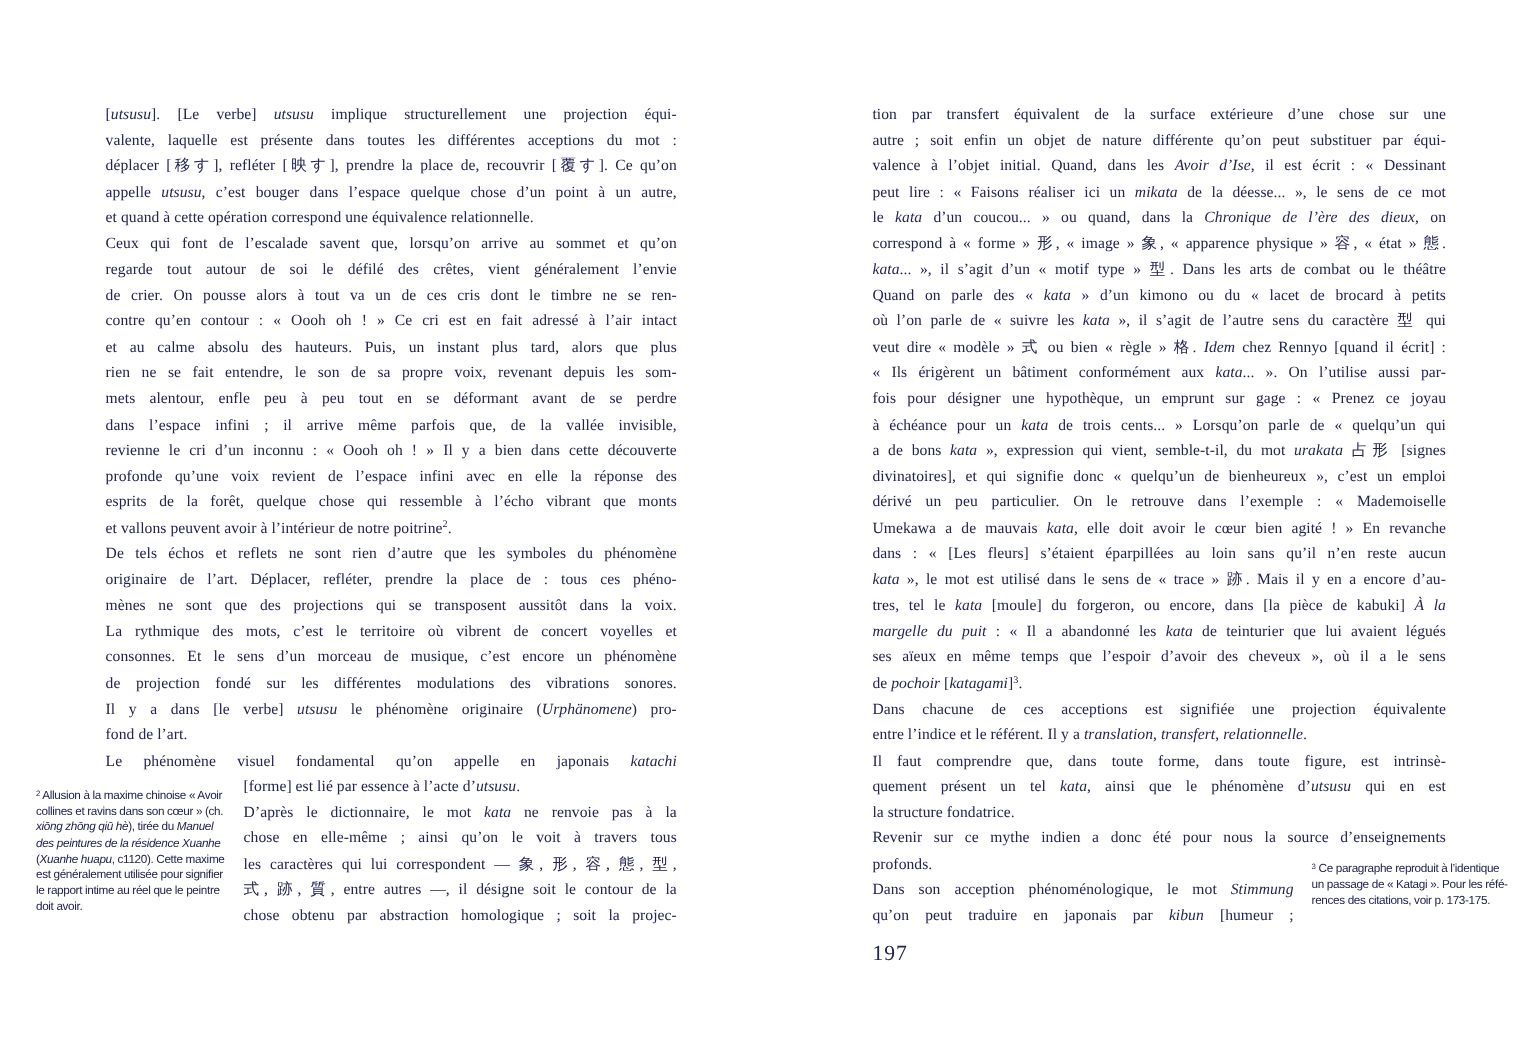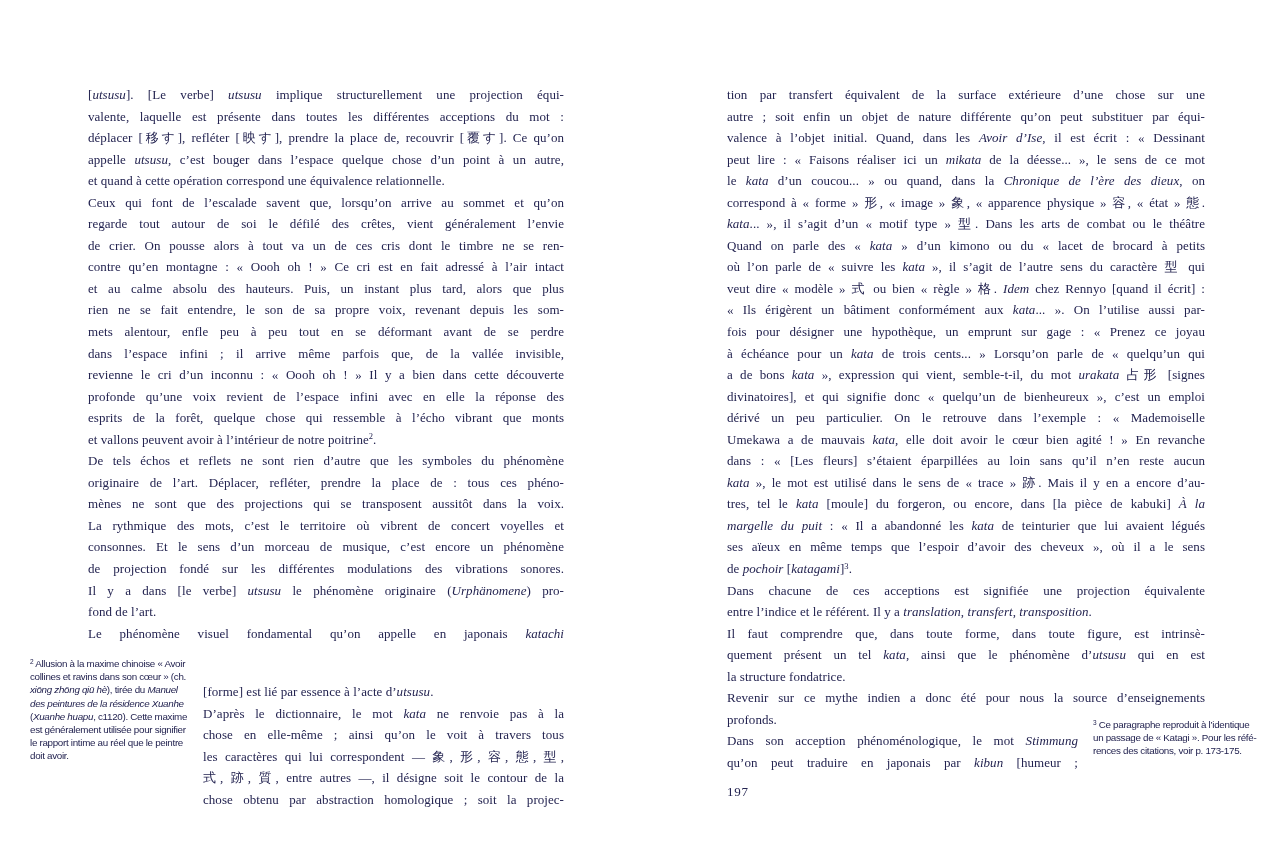--- a/index.html
+++ b/index.html
@@ -19,21 +19,21 @@
   .line {
     font-size: 13px;
     line-height: 21.55px;
     height: 21.55px;
     overflow: hidden;
     text-align: justify;
     text-align-last: justify;
     letter-spacing: 0.05px;
   }
   .line.end { text-align-last: left; }
-  .indent-block { margin-left: 115px; width: 361px; margin-top: 37px; }
+  .indent-block { margin-left: 115px; width: 361px; }
   .narrow-block { width: 351px; }
   .line i { font-style: italic; }
   .line sup {
     font-size: 8.5px;
     line-height: 0;
     position: relative;
     top: -4.5px;
     vertical-align: baseline;
   }
   .fn {
@@ -50,41 +50,41 @@
     letter-spacing: -0.3px;
     text-align: left;
     text-align-last: left;
     white-space: nowrap;
     overflow: visible;
   }
   .fn .line sup { font-size: 6.5px; top: -3px; }
   .pagenum {
     position: absolute;
     left: 727px; top: 784px;
-    font-size: 13px;
+    font-size: 18px;
     letter-spacing: 0.8px;
   }
 </style>
 </head>
 <body style="background: rgb(255, 255, 255);">
 
 <div>
 
   <section class="page">
     <div class="col" id="left-col">
       <div>
           <div class="line"><span>[</span><i>utsusu</i><span>]. [Le verbe] </span><i>utsusu</i><span> implique structurellement une projection équi-</span></div>
           <div class="line"><span>valente, laquelle est présente dans toutes les différentes acceptions du mot :</span></div>
           <div class="line"><span>déplacer [移す], refléter [映す], prendre la place de, recouvrir [覆す]. Ce qu’on</span></div>
           <div class="line"><span>appelle </span><i>utsusu</i><span>, c’est bouger dans l’espace quelque chose d’un point à un autre,</span></div>
           <div class="line end"><span>et quand à cette opération correspond une équivalence relationnelle.</span></div>
           <div class="line"><span>Ceux qui font de l’escalade savent que, lorsqu’on arrive au sommet et qu’on</span></div>
           <div class="line"><span>regarde tout autour de soi le défilé des crêtes, vient généralement l’envie</span></div>
           <div class="line"><span>de crier. On pousse alors à tout va un de ces cris dont le timbre ne se ren-</span></div>
-          <div class="line"><span>contre qu’en montagne : « Oooh oh ! » Ce cri est en fait adressé à l’air intact</span></div>
+          <div class="line"><span>contre qu’en contour : « Oooh oh ! » Ce cri est en fait adressé à l’air intact</span></div>
           <div class="line"><span>et au calme absolu des hauteurs. Puis, un instant plus tard, alors que plus</span></div>
           <div class="line"><span>rien ne se fait entendre, le son de sa propre voix, revenant depuis les som-</span></div>
           <div class="line"><span>mets alentour, enfle peu à peu tout en se déformant avant de se perdre</span></div>
           <div class="line"><span>dans l’espace infini ; il arrive même parfois que, de la vallée invisible,</span></div>
           <div class="line"><span>revienne le cri d’un inconnu : « Oooh oh ! » Il y a bien dans cette découverte</span></div>
           <div class="line"><span>profonde qu’une voix revient de l’espace infini avec en elle la réponse des</span></div>
           <div class="line"><span>esprits de la forêt, quelque chose qui ressemble à l’écho vibrant que monts</span></div>
           <div class="line end"><span>et vallons peuvent avoir à l’intérieur de notre poitrine</span><sup>2</sup><span>.</span></div>
           <div class="line"><span>De tels échos et reflets ne sont rien d’autre que les symboles du phénomène</span></div>
           <div class="line"><span>originaire de l’art. Déplacer, refléter, prendre la place de : tous ces phéno-</span></div>
@@ -137,21 +137,21 @@
           <div class="line"><span>divinatoires], et qui signifie donc « quelqu’un de bienheureux », c’est un emploi</span></div>
           <div class="line"><span>dérivé un peu particulier. On le retrouve dans l’exemple : « Mademoiselle</span></div>
           <div class="line"><span>Umekawa a de mauvais </span><i>kata</i><span>, elle doit avoir le cœur bien agité ! » En revanche</span></div>
           <div class="line"><span>dans : « [Les fleurs] s’étaient éparpillées au loin sans qu’il n’en reste aucun</span></div>
           <div class="line"><i>kata</i><span> », le mot est utilisé dans le sens de « trace » 跡. Mais il y en a encore d’au-</span></div>
           <div class="line"><span>tres, tel le </span><i>kata</i><span> [moule] du forgeron, ou encore, dans [la pièce de kabuki] </span><i>À la</i></div>
           <div class="line"><i>margelle du puit</i><span> : « Il a abandonné les </span><i>kata</i><span> de teinturier que lui avaient légués</span></div>
           <div class="line"><span>ses aïeux en même temps que l’espoir d’avoir des cheveux », où il a le sens</span></div>
           <div class="line end"><span>de </span><i>pochoir</i><span> [</span><i>katagami</i><span>]</span><sup>3</sup><span>.</span></div>
           <div class="line"><span>Dans chacune de ces acceptions est signifiée une projection équivalente</span></div>
-          <div class="line end"><span>entre l’indice et le référent. Il y a </span><i>translation</i><span>, </span><i>transfert</i><span>, </span><i>transposition</i><span>.</span></div>
+          <div class="line end"><span>entre l’indice et le référent. Il y a </span><i>translation</i><span>, </span><i>transfert</i><span>, </span><i>relationnelle</i><span>.</span></div>
           <div class="line"><span>Il faut comprendre que, dans toute forme, dans toute figure, est intrinsè-</span></div>
           <div class="line"><span>quement présent un tel </span><i>kata</i><span>, ainsi que le phénomène d’</span><i>utsusu</i><span> qui en est</span></div>
           <div class="line end"><span>la structure fondatrice.</span></div>
           <div class="line"><span>Revenir sur ce mythe indien a donc été pour nous la source d’enseignements</span></div>
           <div class="line end"><span>profonds.</span></div>
         </div>
       <div class="narrow-block">
           <div class="line"><span>Dans son acception phénoménologique, le mot </span><i>Stimmung</i></div>
           <div class="line"><span>qu’on peut traduire en japonais par </span><i>kibun</i><span> [humeur ;</span></div>
         </div>

